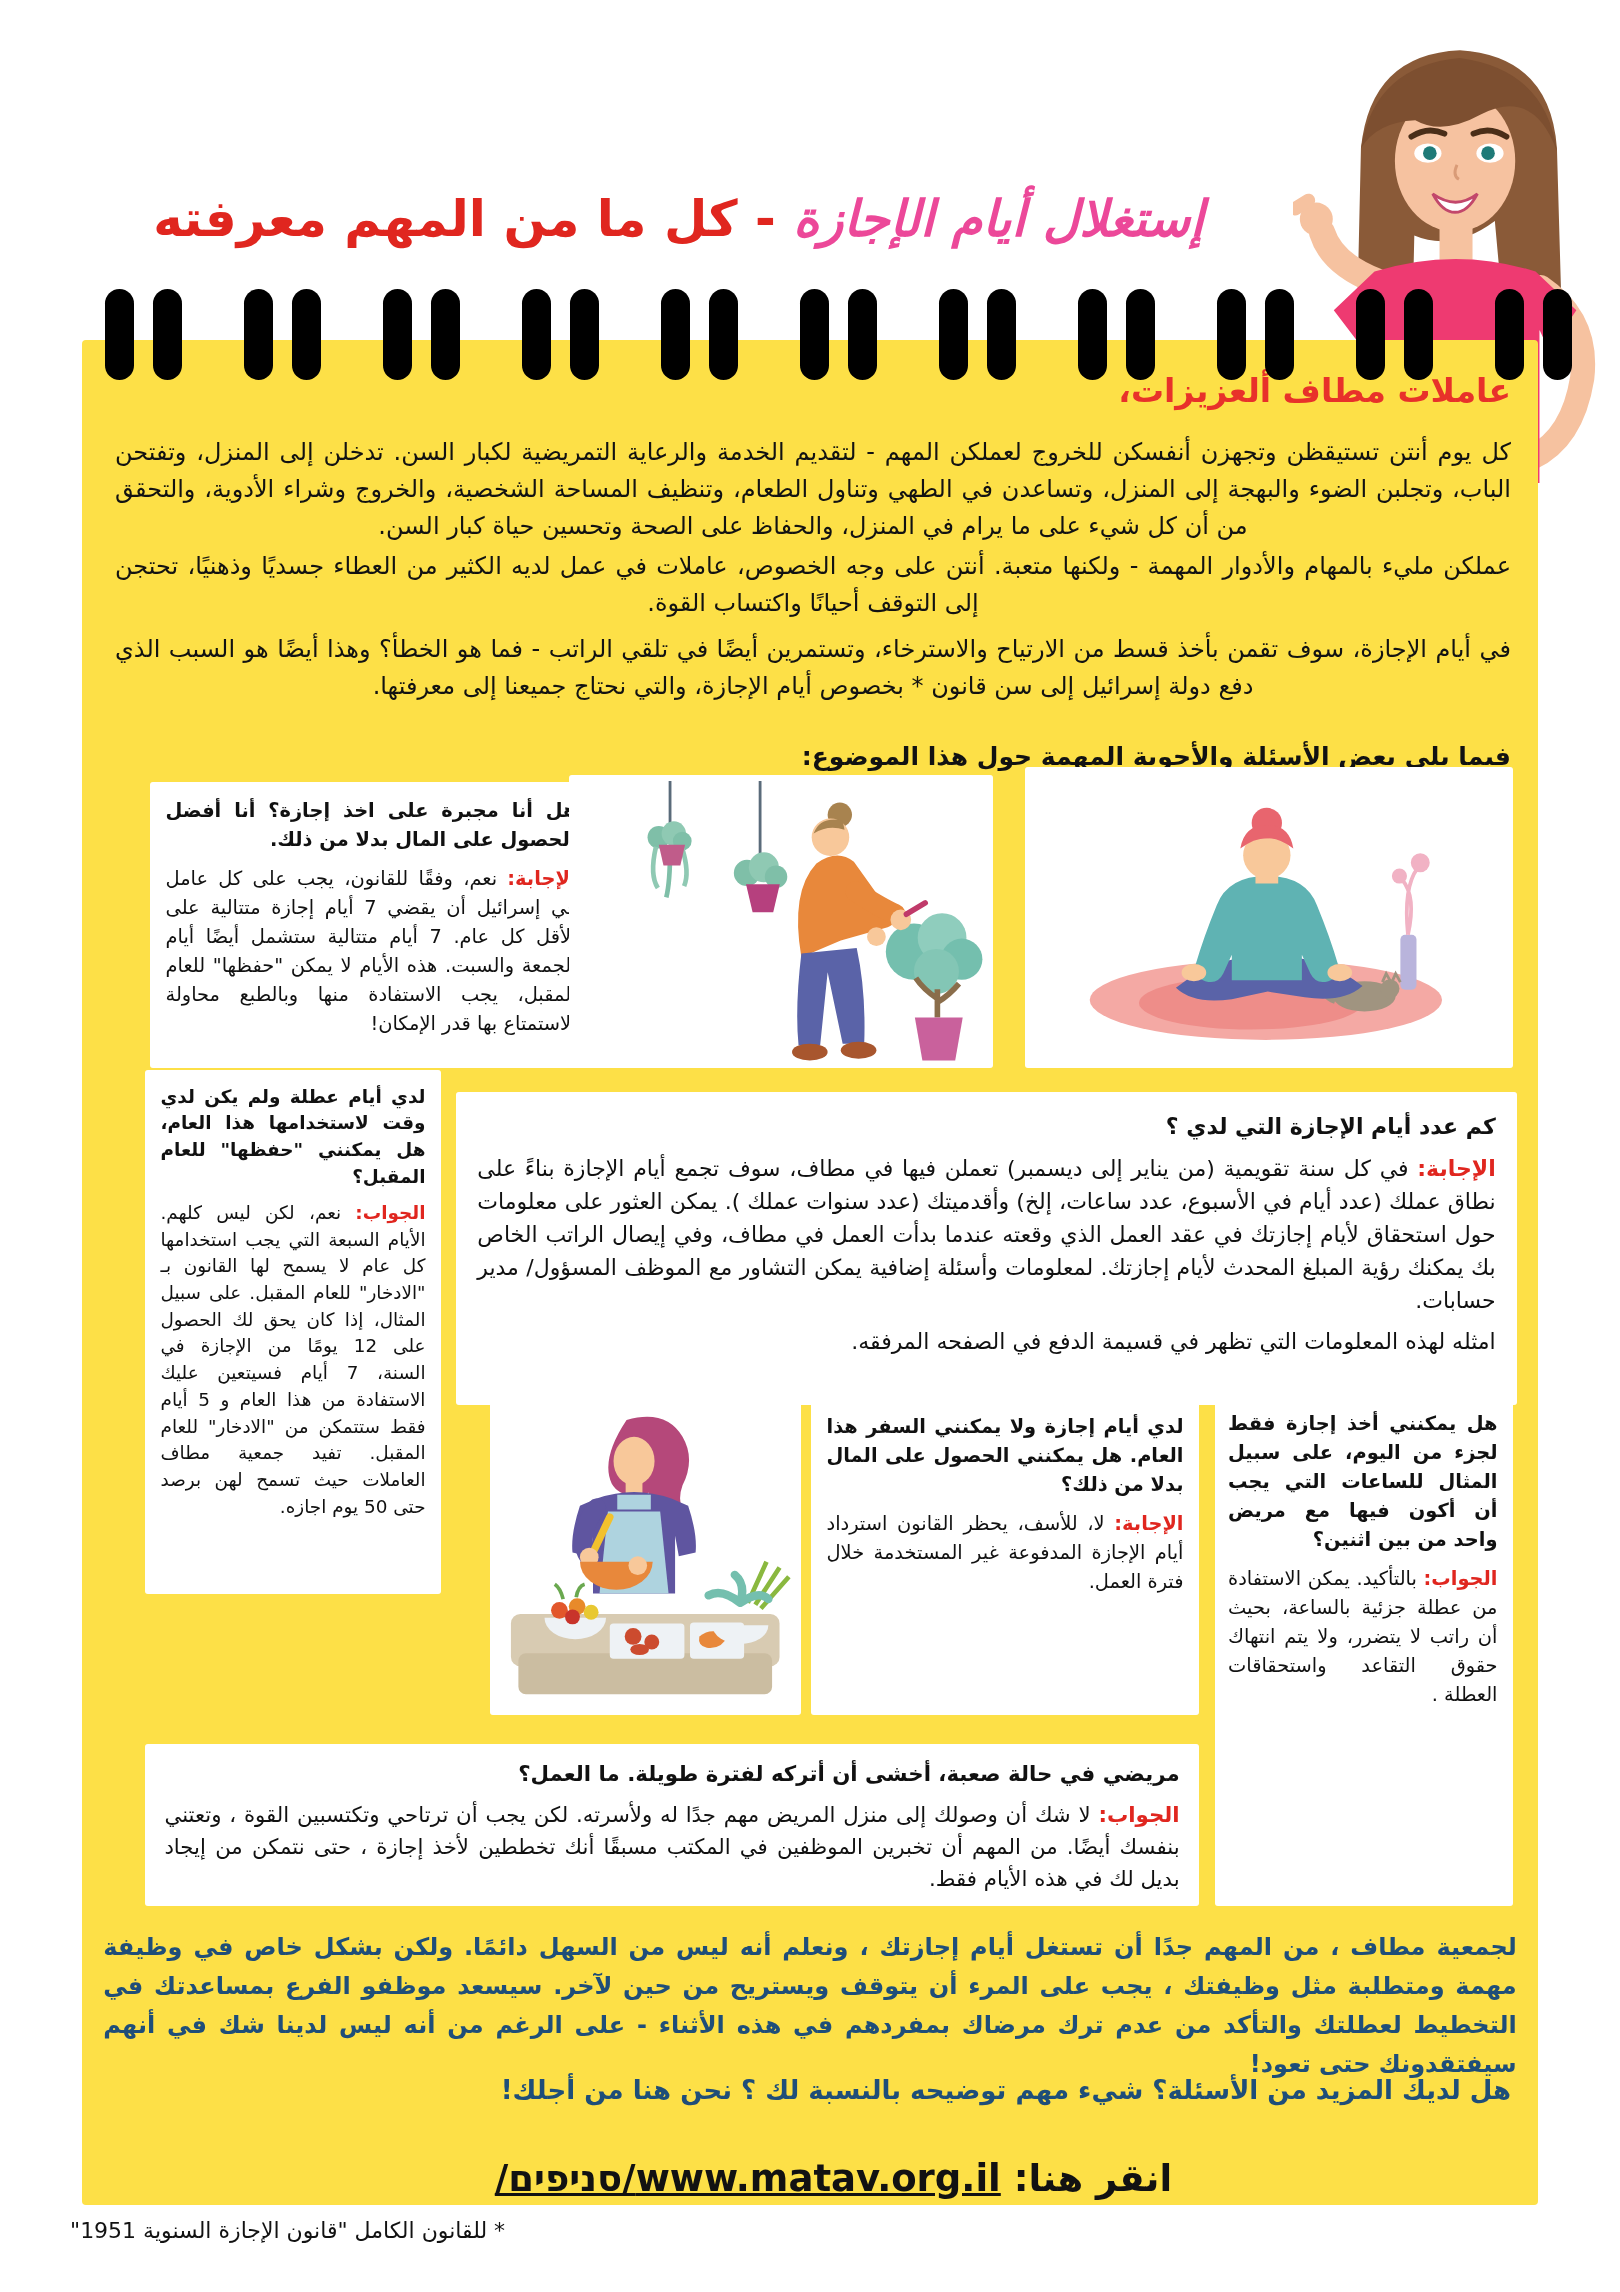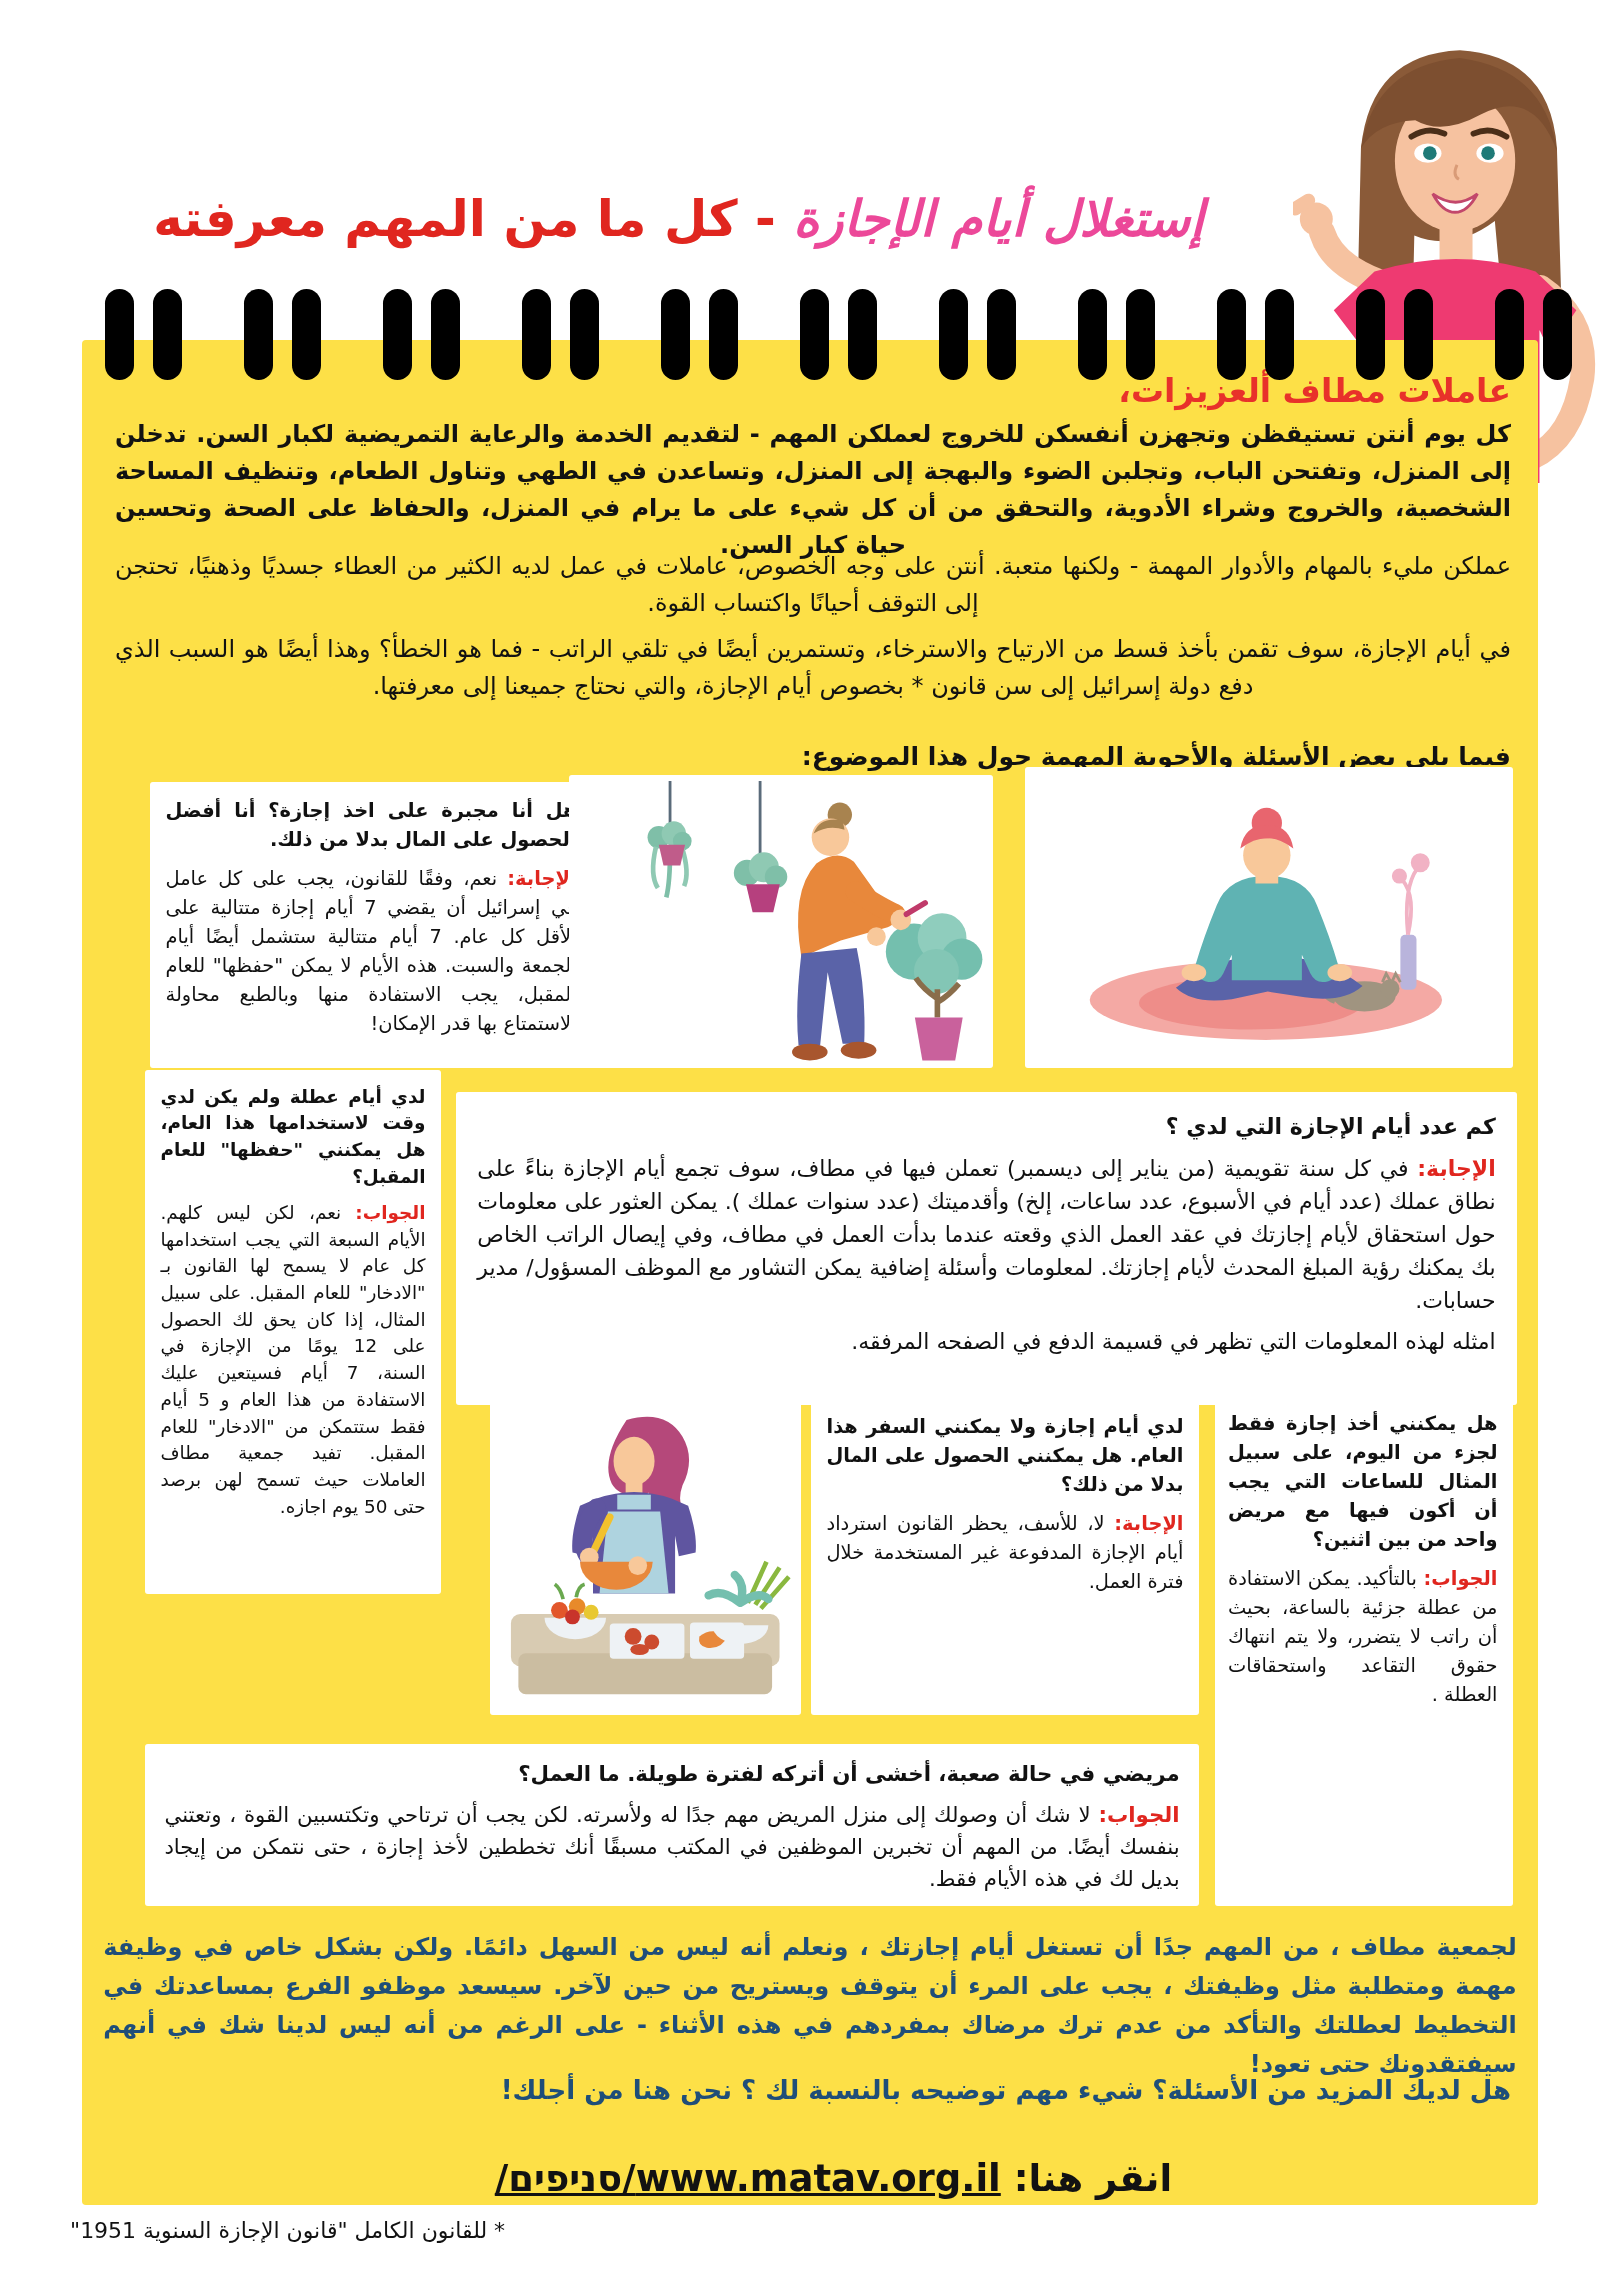--- a/index.html
+++ b/index.html
@@ -27,21 +27,21 @@
   .ring { width:29px; height:91px; background:#000; border-radius:14.6px; }
 
   
   .flyer-page { position:absolute; left:82px; top:340px; width:1456px; height:1865px;
     background:#fde047; z-index:2; border-radius:3.9px; }
   .flyer-page > * { position:absolute; }
 
   .greeting { top:31px; right:27px; color:#e8312a; font-size:33px; font-weight:bold; }
   .intro-p  { left:33px; right:27px; color:#121212; font-size:24px; line-height:37px;
     text-align:justify; text-align-last:center; }
-  .ip1 { top:76px;font-weight:bold; } .ip2 { top:208px; } .ip3 { top:291px; }
+  .ip1 { top:94px; } .ip2 { top:208px; } .ip3 { top:291px; }
   .lead { top:402px; right:27px; color:#121212; font-size:25px; font-weight:bold; }
 
   .wbox { background:#fff; border-radius:2.9px; padding:13.6px 15.5px; overflow:hidden;
     color:#111; font-size:19.4px; line-height:1.5; text-align:justify; }
   .wbox .q { font-weight:bold; margin-bottom:9.7px; }
   .wbox .a-label { color:#e0261f; font-weight:bold; }
   .illus { background:#fff; border-radius:2.9px; padding:5.8px; overflow:hidden; }
   .illus svg { width:100%; height:100%; display:block; }
 
   .box-qa1     { left:68px;   top:442px;  width:442px;  height:286px; }

